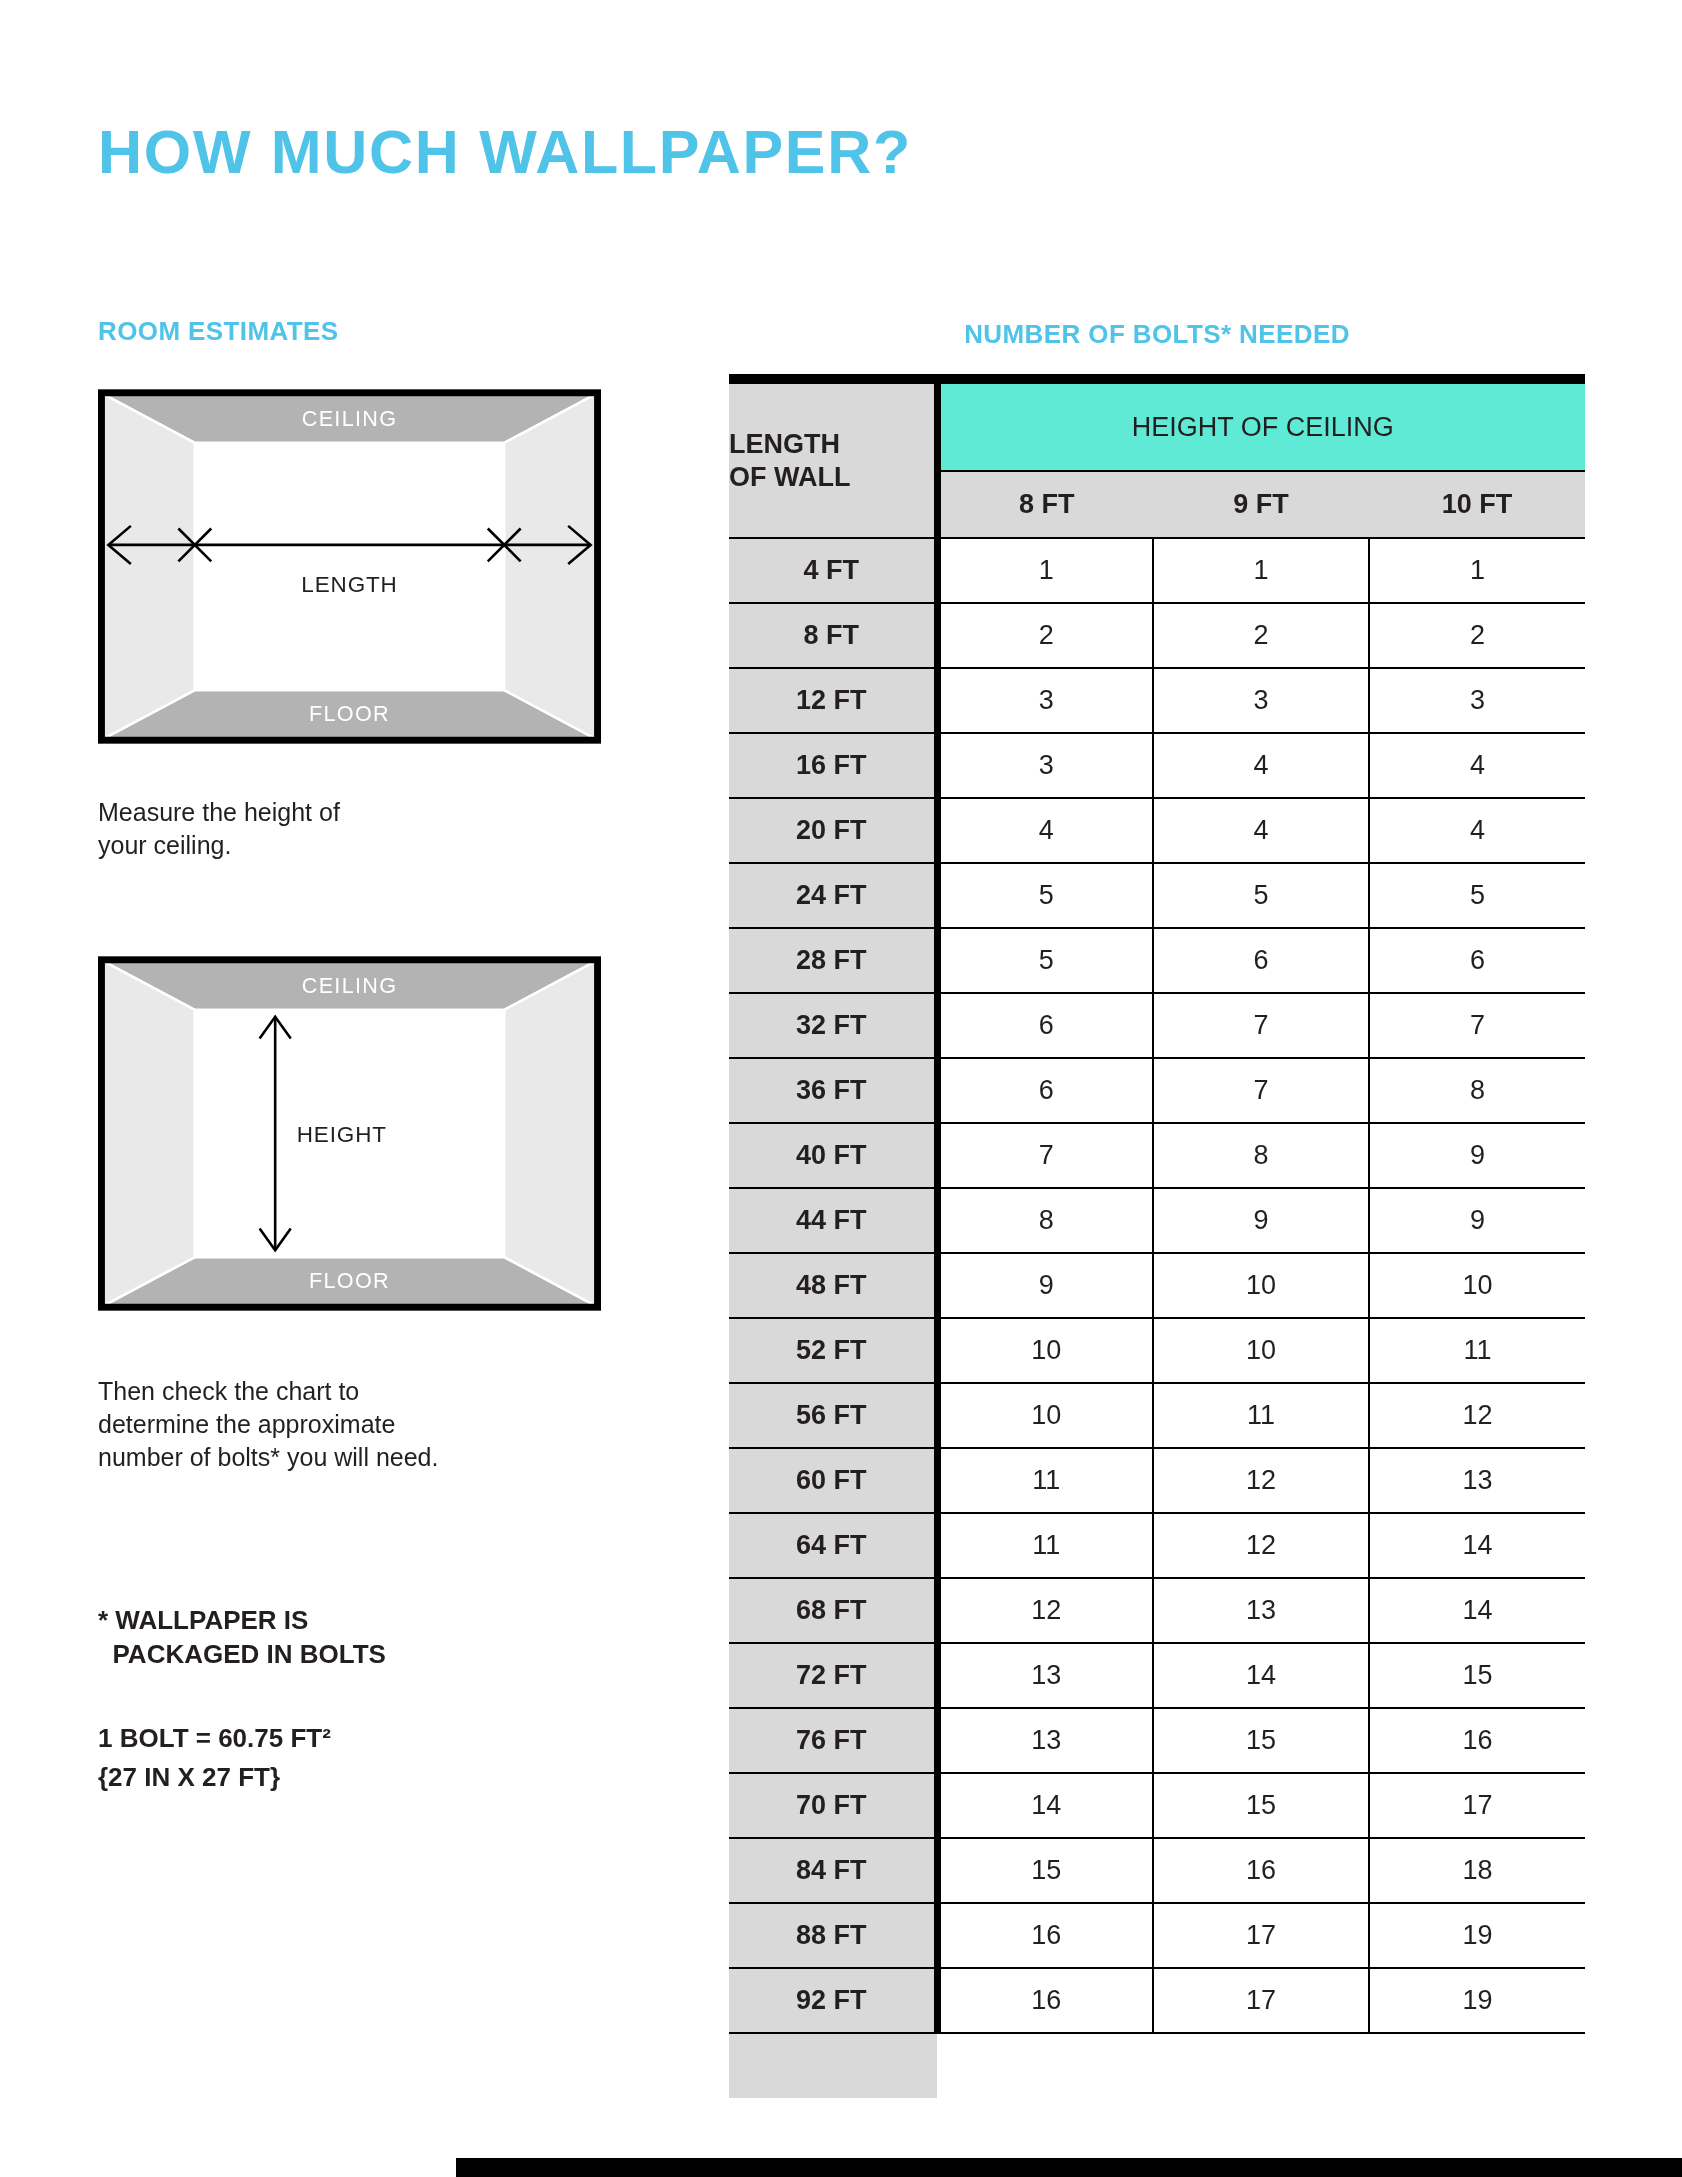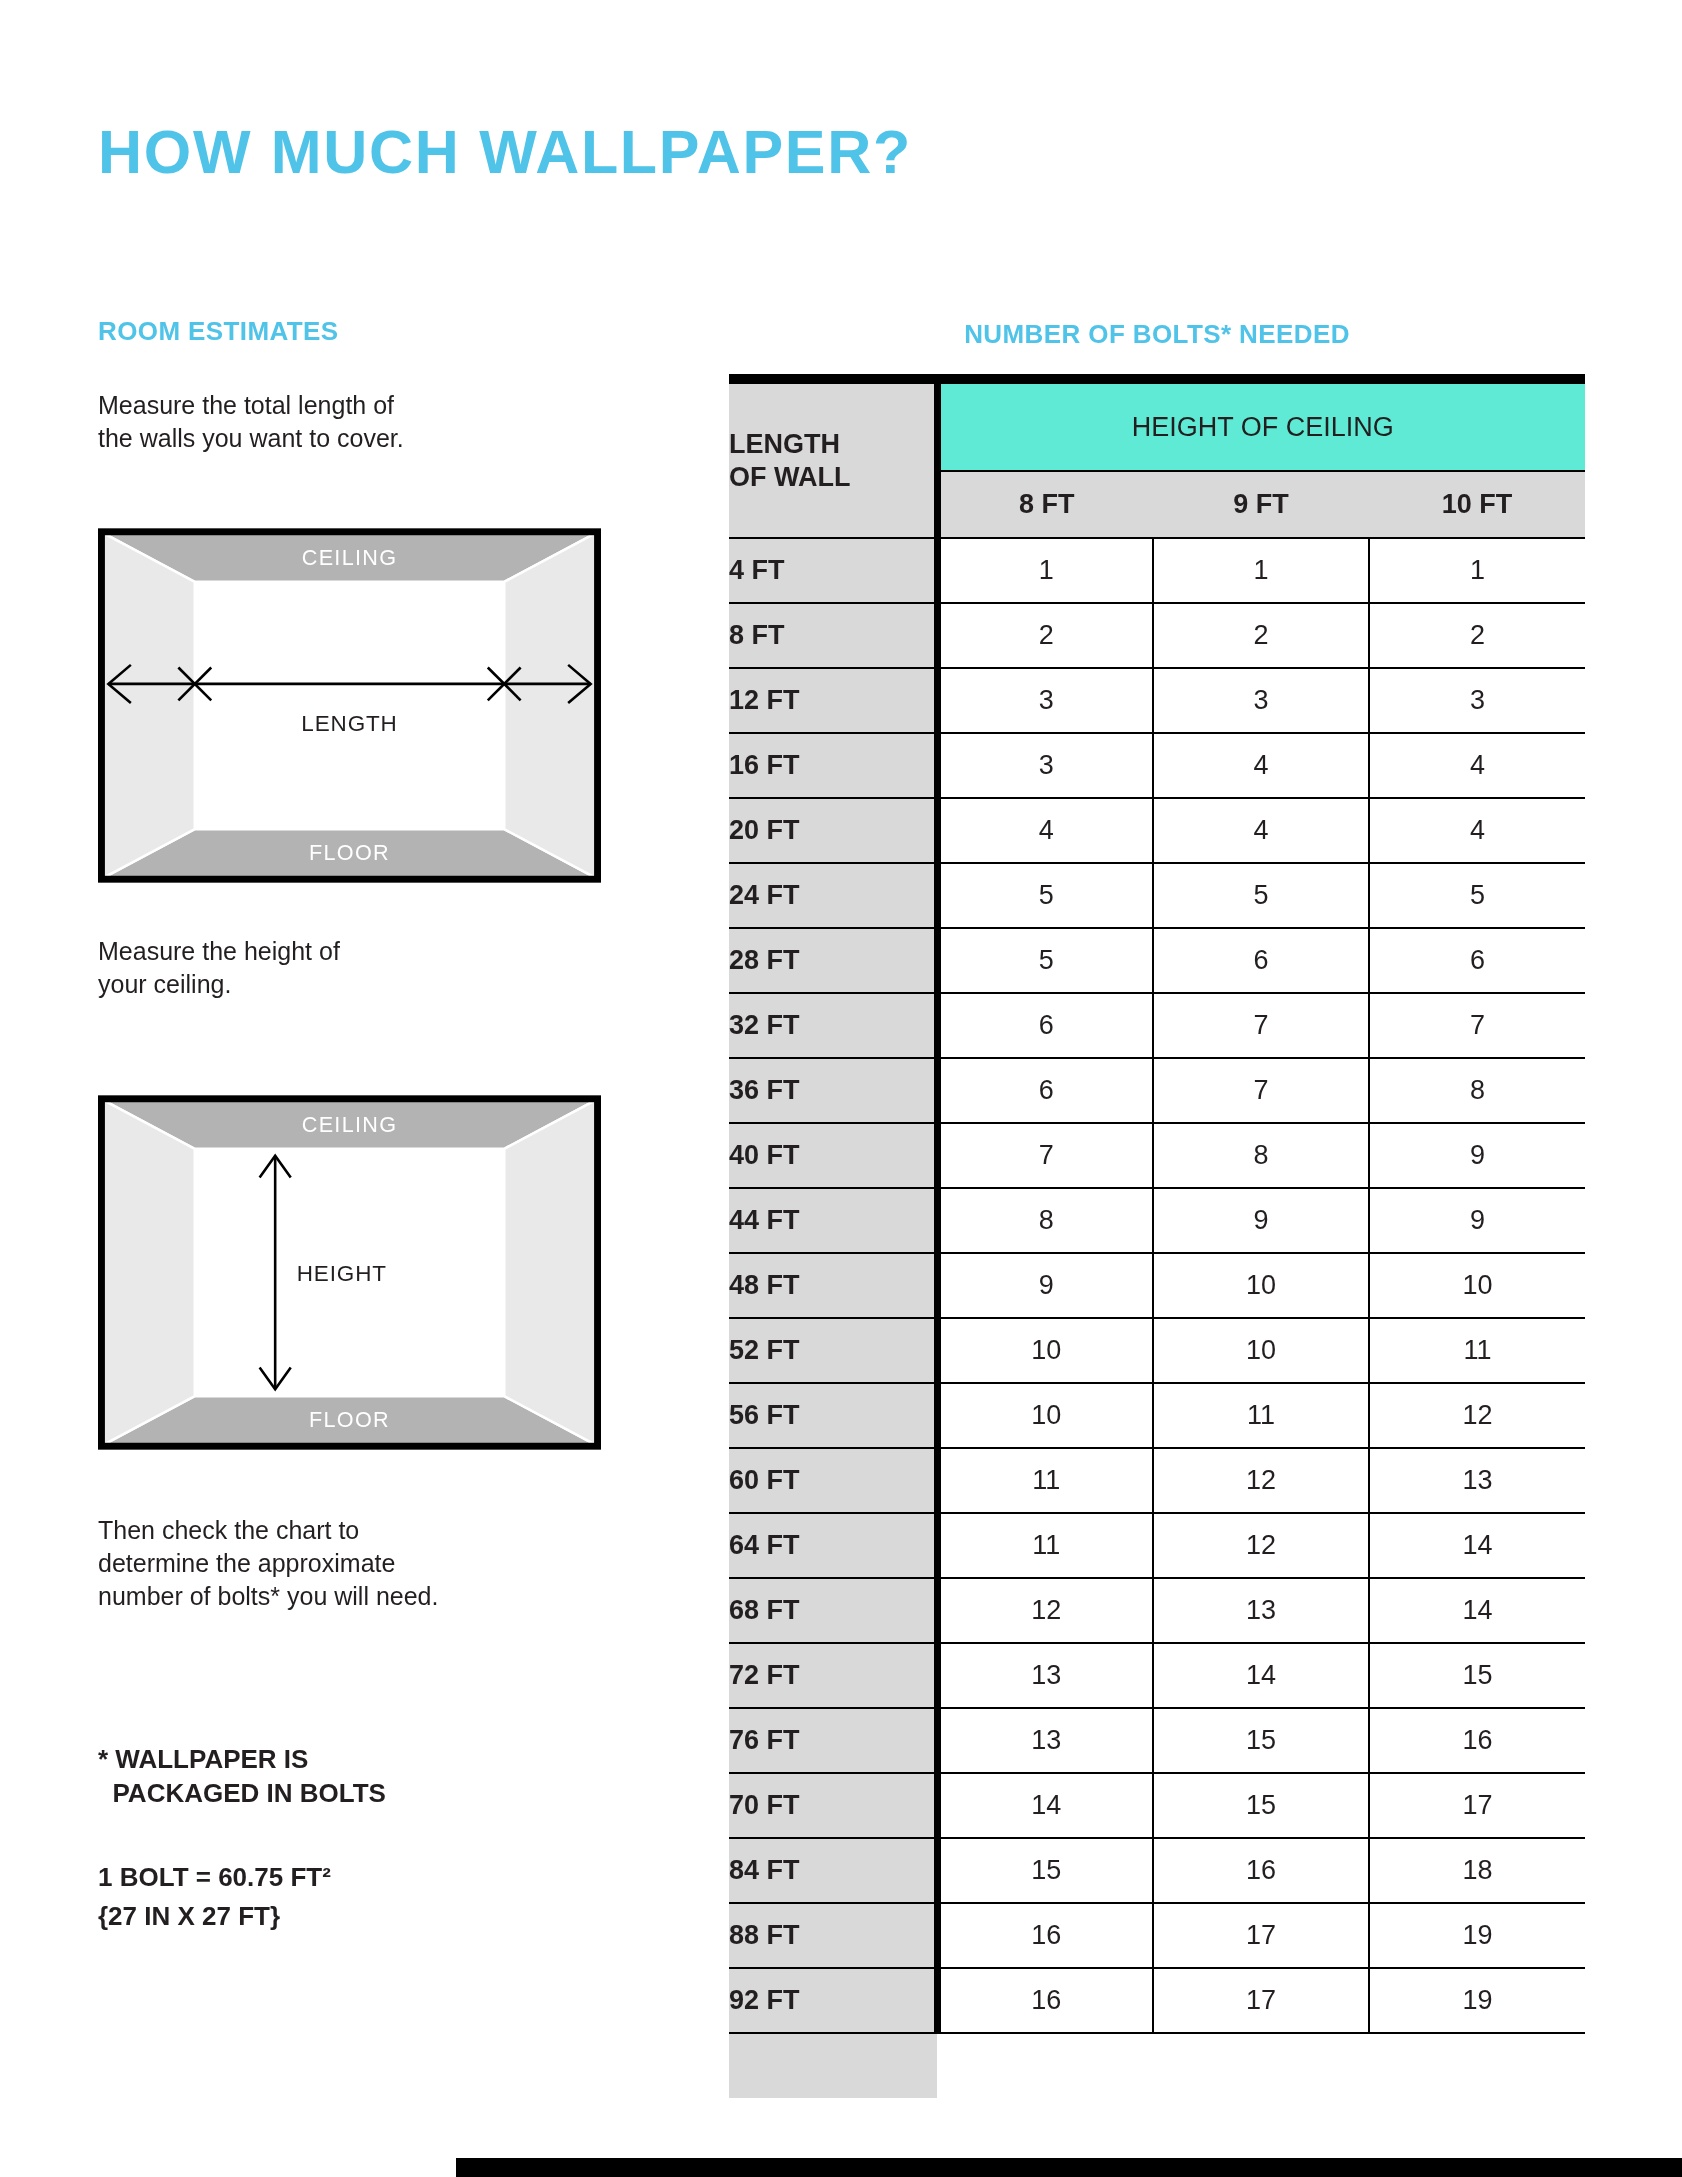--- a/index.html
+++ b/index.html
@@ -38,41 +38,39 @@
 
   .bolts-table { border-collapse: collapse; table-layout: fixed; width: 856px; border-top: 10.4px solid #000; }
   .bolts-table th, .bolts-table td { padding: 0; font-size: 27px; vertical-align: middle; }
   .c-wall { width: 208px; }
   .c-data { width: 216px; }
   .col1 { background: #D9D9D9; border-right: 7.8px solid #000; }
   .wall-header { text-align: left; padding-left: 29px; font-weight: bold; line-height: 1.2; white-space: pre-line; border-bottom: 2.6px solid #000; }
   .group-header { height: 86px; background: #5eead4; font-weight: normal; text-align: center; border-bottom: 2.6px solid #000; }
   .sub-header { height: 65px; background: #D9D9D9; font-weight: bold; text-align: center; border-bottom: 2.6px solid #000; }
   .bolts-table tbody tr { height: 65px; }
-  .row-label { font-weight: bold; text-align: left; border-bottom: 2.6px solid #000; }
+  .row-label { font-weight: bold; text-align: center; border-bottom: 2.6px solid #000; }
   .num { background: #ffffff; text-align: center; border-bottom: 2.6px solid #000; font-weight: normal; }
   .num + .num { border-left: 2.6px solid #000; }
   .stub-row { height: 21.6px; }
   .stub-cell { background: #D9D9D9; }
   .stub-data { background: #ffffff; }
 
   .footer-bar { position: absolute; left: 456px; right: 0; bottom: 0; height: 19px; background: #000000; }
 </style>
 </head>
 <body>
 
 <div class="page">
 
   <h1 class="title">HOW MUCH WALLPAPER?</h1>
 
   <div class="left-col">
     <h2 class="section-heading">ROOM ESTIMATES</h2>
 
-    <p class="para para-1">Measure the total length of
-the walls you want to cover.</p>
 
     <svg class="diagram diagram-1" width="503" height="355" viewBox="0 0 582 410">
       <g>
         <polygon points="5,5 577,5 470,62 112,62" fill="#B3B3B3" stroke="#ffffff" stroke-width="3"></polygon>
         <polygon points="5,405 577,405 470,348 112,348" fill="#B3B3B3" stroke="#ffffff" stroke-width="3"></polygon>
         <polygon points="5,5 112,62 112,348 5,405" fill="#E9E9E9" stroke="#ffffff" stroke-width="3"></polygon>
         <polygon points="577,5 470,62 470,348 577,405" fill="#E9E9E9" stroke="#ffffff" stroke-width="3"></polygon>
         <rect x="112" y="62" width="358" height="286" fill="#ffffff"></rect>
         <rect x="4" y="4" width="574" height="402" fill="none" stroke="#000000" stroke-width="8"></rect>
       </g>

